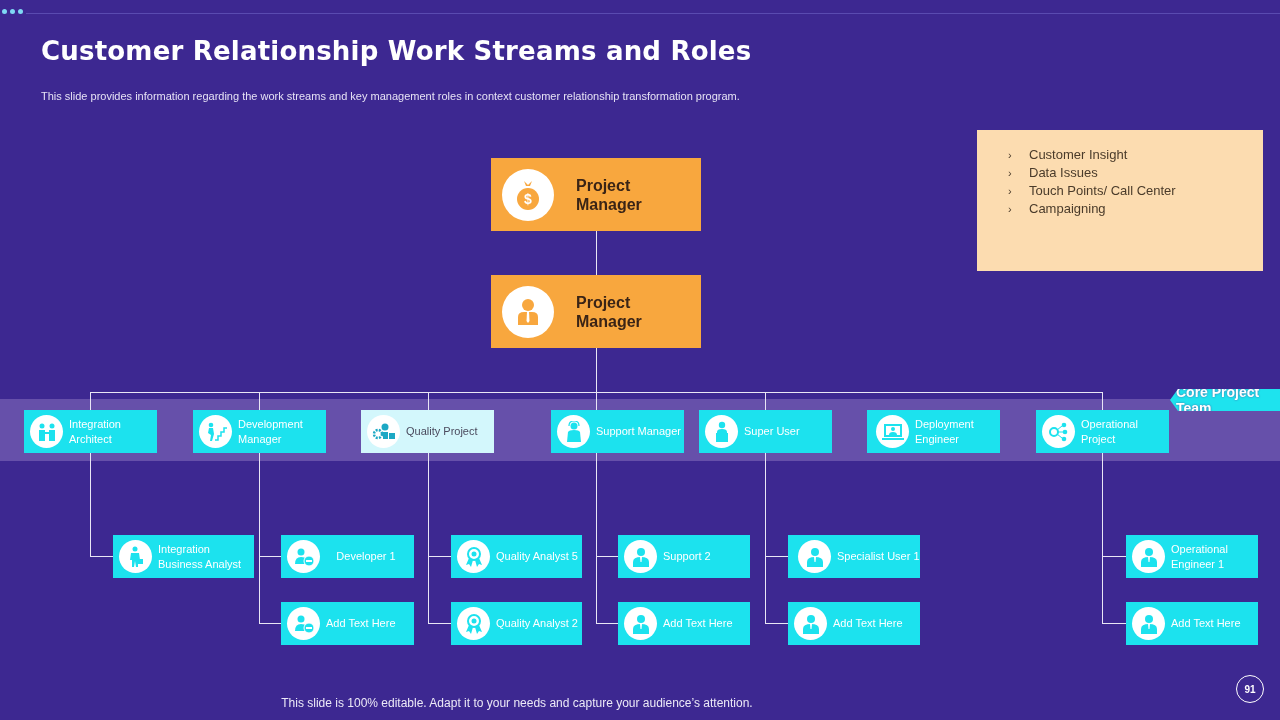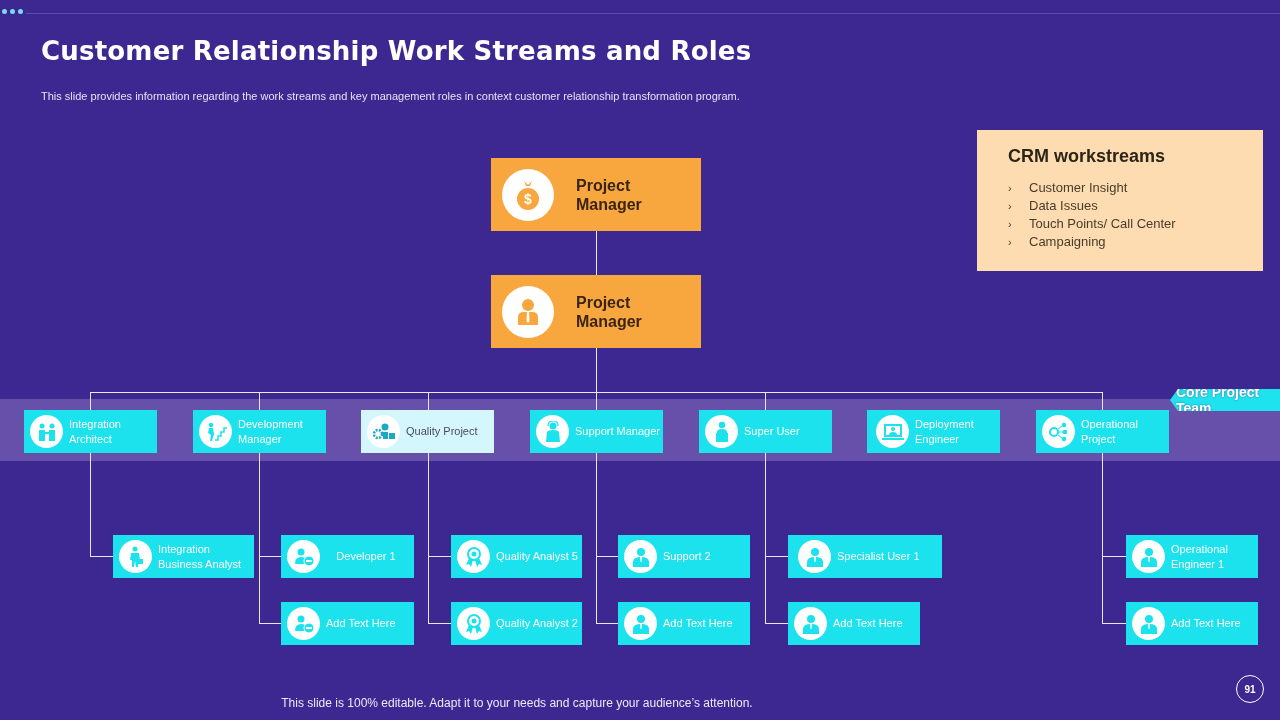--- a/index.html
+++ b/index.html
@@ -120,21 +120,20 @@
     <svg width="28" height="30" viewBox="0 0 28 30">
       <circle cx="14" cy="8" r="6" fill="#f8a73e"></circle>
       <path d="M4 28 L4 20 Q4 15 10 15 L18 15 Q24 15 24 20 L24 28 Z" fill="#f8a73e"></path>
       <path d="M13 15 L15 15 L15.5 24 L14 26 L12.5 24 Z" fill="#fff"></path>
     </svg>
   </div>
   <div class="pm-label">Project Manager</div>
 </div>
 
 <div class="crm">
-  <div class="crm-title">CRM workstreams</div>
   <div class="crm-item">
       <span class="chev">›</span>
       <span>Customer Insight</span>
     </div>
   <div class="crm-item">
       <span class="chev">›</span>
       <span>Data Issues</span>
     </div>
   <div class="crm-item">
       <span class="chev">›</span>
@@ -174,21 +173,21 @@
   <div class="circ">
     <svg width="24" height="18" viewBox="0 0 24 18">
         <circle cx="13" cy="4" r="3.5" fill="#1ca8c4"></circle>
         <circle cx="6" cy="11" r="4" fill="none" stroke="#1ca8c4" stroke-width="2.5" stroke-dasharray="2 1.2"></circle>
         <rect x="11" y="9" width="5" height="7" fill="#1ca8c4"></rect>
         <rect x="17" y="10" width="6" height="6" fill="#1ca8c4"></rect>
       </svg>
   </div>
   <div class="lbl">Quality Project</div>
 </div>
-<div class="role" style="left:530px;">
+<div class="role" style="left:551px;">
   <div class="circ">
     <svg width="18" height="22" viewBox="0 0 18 22">
         <circle cx="9" cy="5" r="3.5" fill="#1ce2ee"></circle>
         <path d="M4 5 Q4 0 9 0 Q14 0 14 5" stroke="#1ce2ee" stroke-width="1.2" fill="none"></path>
         <path d="M2 21 L3 11 Q4 9 9 9 Q14 9 15 11 L16 21 Z" fill="#1ce2ee"></path>
       </svg>
   </div>
   <div class="lbl">Support Manager</div>
 </div>
 <div class="role" style="left:699px;">
@@ -295,21 +294,21 @@
   <div class="circ">
     <svg width="18" height="20" viewBox="0 0 18 20">
         <circle cx="9" cy="5" r="4" fill="#1ce2ee"></circle>
         <path d="M1 20 L1 15 Q1 10 9 10 Q17 10 17 15 L17 20 Z" fill="#1ce2ee"></path>
         <path d="M8 10 L10 10 L9.5 15 L8.5 15 Z" fill="#fff"></path>
       </svg>
   </div>
   <div class="lbl">Add Text Here</div>
 </div>
 
-<div class="sub" style="left:788px;top:535px;width:154px;padding-left:10px;">
+<div class="sub" style="left:788px;top:535px;width:132px;padding-left:10px;">
   <div class="circ">
     <svg width="18" height="20" viewBox="0 0 18 20">
         <circle cx="9" cy="5" r="4" fill="#1ce2ee"></circle>
         <path d="M1 20 L1 15 Q1 10 9 10 Q17 10 17 15 L17 20 Z" fill="#1ce2ee"></path>
         <path d="M8 10 L10 10 L9.5 15 L8.5 15 Z" fill="#fff"></path>
       </svg>
   </div>
   <div class="lbl">Specialist User 1</div>
 </div>
 <div class="sub" style="left:788px;top:602px;width:132px;">

